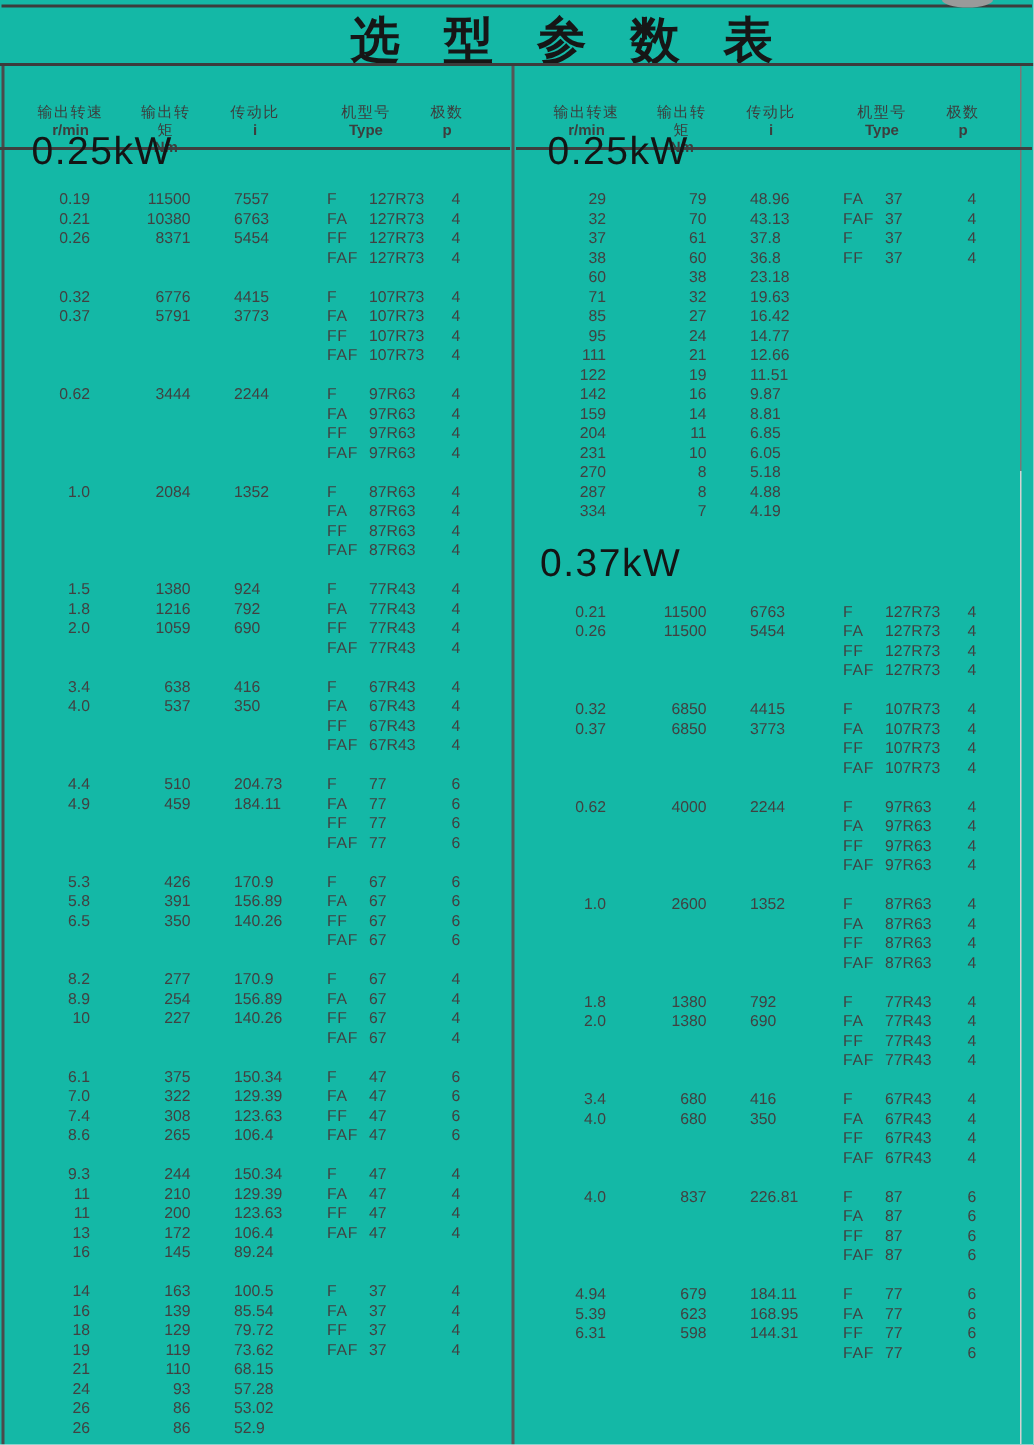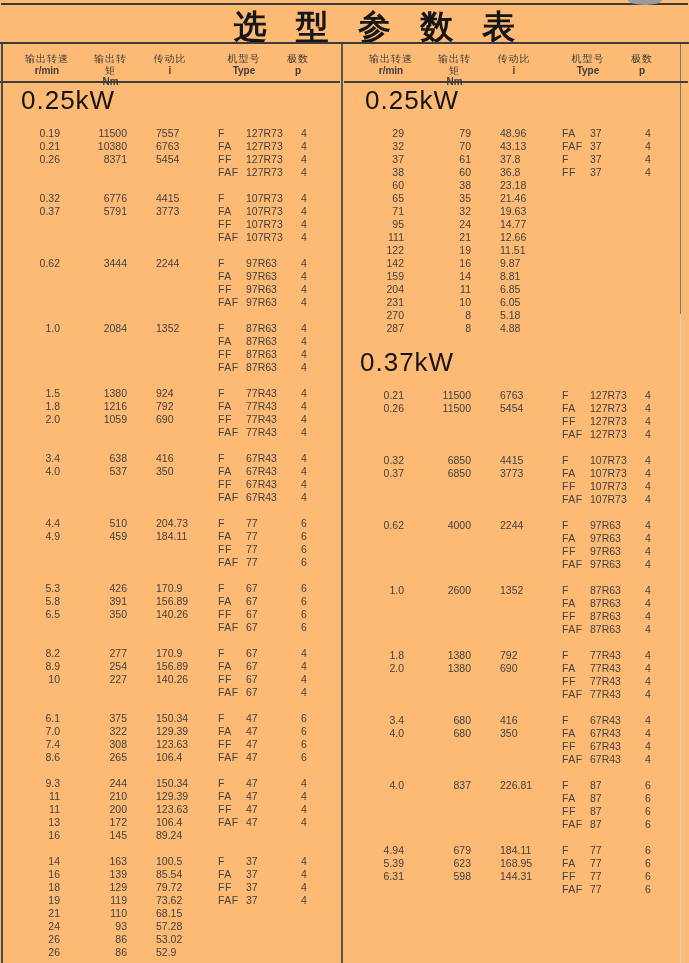--- a/index.html
+++ b/index.html
@@ -1,29 +1,29 @@
 <!DOCTYPE html>
 <html><head>
 <meta charset="utf-8">
 <style>
   html,body{margin:0;padding:0;background:#e9e9e9;}
-  .page{position:relative;width:689px;height:963px;background:#fdba74;overflow:hidden;
+  .page{position:relative;width:689px;height:963px;background:#14b8a6;overflow:hidden;
         font-family:"Liberation Sans","DejaVu Sans",sans-serif;color:#414141;}
   .rule-top{position:absolute;top:3px;left:1px;right:1px;height:2px;background:#3c3c3c;}
   .title{position:absolute;top:5px;left:0;width:689px;margin:0;text-align:center;
          font-size:33px;font-weight:bold;color:#161616;letter-spacing:10px;
          padding-left:70px;box-sizing:border-box;white-space:nowrap;}
   .rule-title{position:absolute;top:42px;left:0;right:0;height:2px;background:#3c3c3c;}
   .corner-mark{position:absolute;top:-5px;left:628px;width:34px;height:10px;
                background:#9a9a9a;border-radius:50%;}
   .vrule-left{position:absolute;left:1px;top:44px;bottom:0;width:2px;background:#4a4a4a;}
   .vrule-center{position:absolute;left:341px;top:44px;bottom:0;width:1.5px;background:#555;}
   .vrule-right{position:absolute;left:680px;top:44px;bottom:0;width:1px;
                background:linear-gradient(#777 0 270px,#d3d3d3 270px 100%);}
-  .thead{position:absolute;top:47px;display:grid;
+  .thead{position:absolute;top:64px;display:grid;
          grid-template-columns:94px 33px 86px 62px 46px;
          padding-top:6px;height:28px;border-bottom:2px solid #3f3f3f;box-sizing:content-box;}
   .thead-left{left:0;width:340px;}
   .thead-right{left:344px;width:344px;}
   .th{text-align:center;font-size:10px;line-height:11.5px;letter-spacing:1px;color:#3d3d3d;}
   .th .unit{display:block;letter-spacing:0;font-weight:bold;}
   .th .cn{display:block;}
   .tbody{position:absolute;top:80px;}
   .tbody-left{left:0;width:341px;}
   .tbody-right{left:344px;width:344px;}
@@ -178,31 +178,32 @@
       </div>
     </div>
   <div class="tbody tbody-right">
       <div class="section-heading">0.25kW</div>
       <div class="block">
         <div class="row"><span class="c0">29</span><span class="c1">79</span><span class="c2">48.96</span><span class="c3">FA</span><span class="c4">37</span><span class="c5">4</span></div>
         <div class="row"><span class="c0">32</span><span class="c1">70</span><span class="c2">43.13</span><span class="c3">FAF</span><span class="c4">37</span><span class="c5">4</span></div>
         <div class="row"><span class="c0">37</span><span class="c1">61</span><span class="c2">37.8</span><span class="c3">F</span><span class="c4">37</span><span class="c5">4</span></div>
         <div class="row"><span class="c0">38</span><span class="c1">60</span><span class="c2">36.8</span><span class="c3">FF</span><span class="c4">37</span><span class="c5">4</span></div>
         <div class="row"><span class="c0">60</span><span class="c1">38</span><span class="c2">23.18</span><span class="c3"></span><span class="c4"></span><span class="c5"></span></div>
-        <div class="row"><span class="c0">65</span><span class="c1">35</span><span class="c2">21.46</span><span class="c3"></span><span class="c4"></span><span class="c5"></span></div>
         <div class="row"><span class="c0">71</span><span class="c1">32</span><span class="c2">19.63</span><span class="c3"></span><span class="c4"></span><span class="c5"></span></div>
+        <div class="row"><span class="c0">85</span><span class="c1">27</span><span class="c2">16.42</span><span class="c3"></span><span class="c4"></span><span class="c5"></span></div>
         <div class="row"><span class="c0">95</span><span class="c1">24</span><span class="c2">14.77</span><span class="c3"></span><span class="c4"></span><span class="c5"></span></div>
         <div class="row"><span class="c0">111</span><span class="c1">21</span><span class="c2">12.66</span><span class="c3"></span><span class="c4"></span><span class="c5"></span></div>
         <div class="row"><span class="c0">122</span><span class="c1">19</span><span class="c2">11.51</span><span class="c3"></span><span class="c4"></span><span class="c5"></span></div>
         <div class="row"><span class="c0">142</span><span class="c1">16</span><span class="c2">9.87</span><span class="c3"></span><span class="c4"></span><span class="c5"></span></div>
         <div class="row"><span class="c0">159</span><span class="c1">14</span><span class="c2">8.81</span><span class="c3"></span><span class="c4"></span><span class="c5"></span></div>
         <div class="row"><span class="c0">204</span><span class="c1">11</span><span class="c2">6.85</span><span class="c3"></span><span class="c4"></span><span class="c5"></span></div>
         <div class="row"><span class="c0">231</span><span class="c1">10</span><span class="c2">6.05</span><span class="c3"></span><span class="c4"></span><span class="c5"></span></div>
         <div class="row"><span class="c0">270</span><span class="c1">8</span><span class="c2">5.18</span><span class="c3"></span><span class="c4"></span><span class="c5"></span></div>
         <div class="row"><span class="c0">287</span><span class="c1">8</span><span class="c2">4.88</span><span class="c3"></span><span class="c4"></span><span class="c5"></span></div>
+        <div class="row"><span class="c0">334</span><span class="c1">7</span><span class="c2">4.19</span><span class="c3"></span><span class="c4"></span><span class="c5"></span></div>
       </div>
       <div class="section-heading">0.37kW</div>
       <div class="block">
         <div class="row"><span class="c0">0.21</span><span class="c1">11500</span><span class="c2">6763</span><span class="c3">F</span><span class="c4">127R73</span><span class="c5">4</span></div>
         <div class="row"><span class="c0">0.26</span><span class="c1">11500</span><span class="c2">5454</span><span class="c3">FA</span><span class="c4">127R73</span><span class="c5">4</span></div>
         <div class="row"><span class="c0"></span><span class="c1"></span><span class="c2"></span><span class="c3">FF</span><span class="c4">127R73</span><span class="c5">4</span></div>
         <div class="row"><span class="c0"></span><span class="c1"></span><span class="c2"></span><span class="c3">FAF</span><span class="c4">127R73</span><span class="c5">4</span></div>
       </div>
       <div class="block">
         <div class="row"><span class="c0">0.32</span><span class="c1">6850</span><span class="c2">4415</span><span class="c3">F</span><span class="c4">107R73</span><span class="c5">4</span></div>

